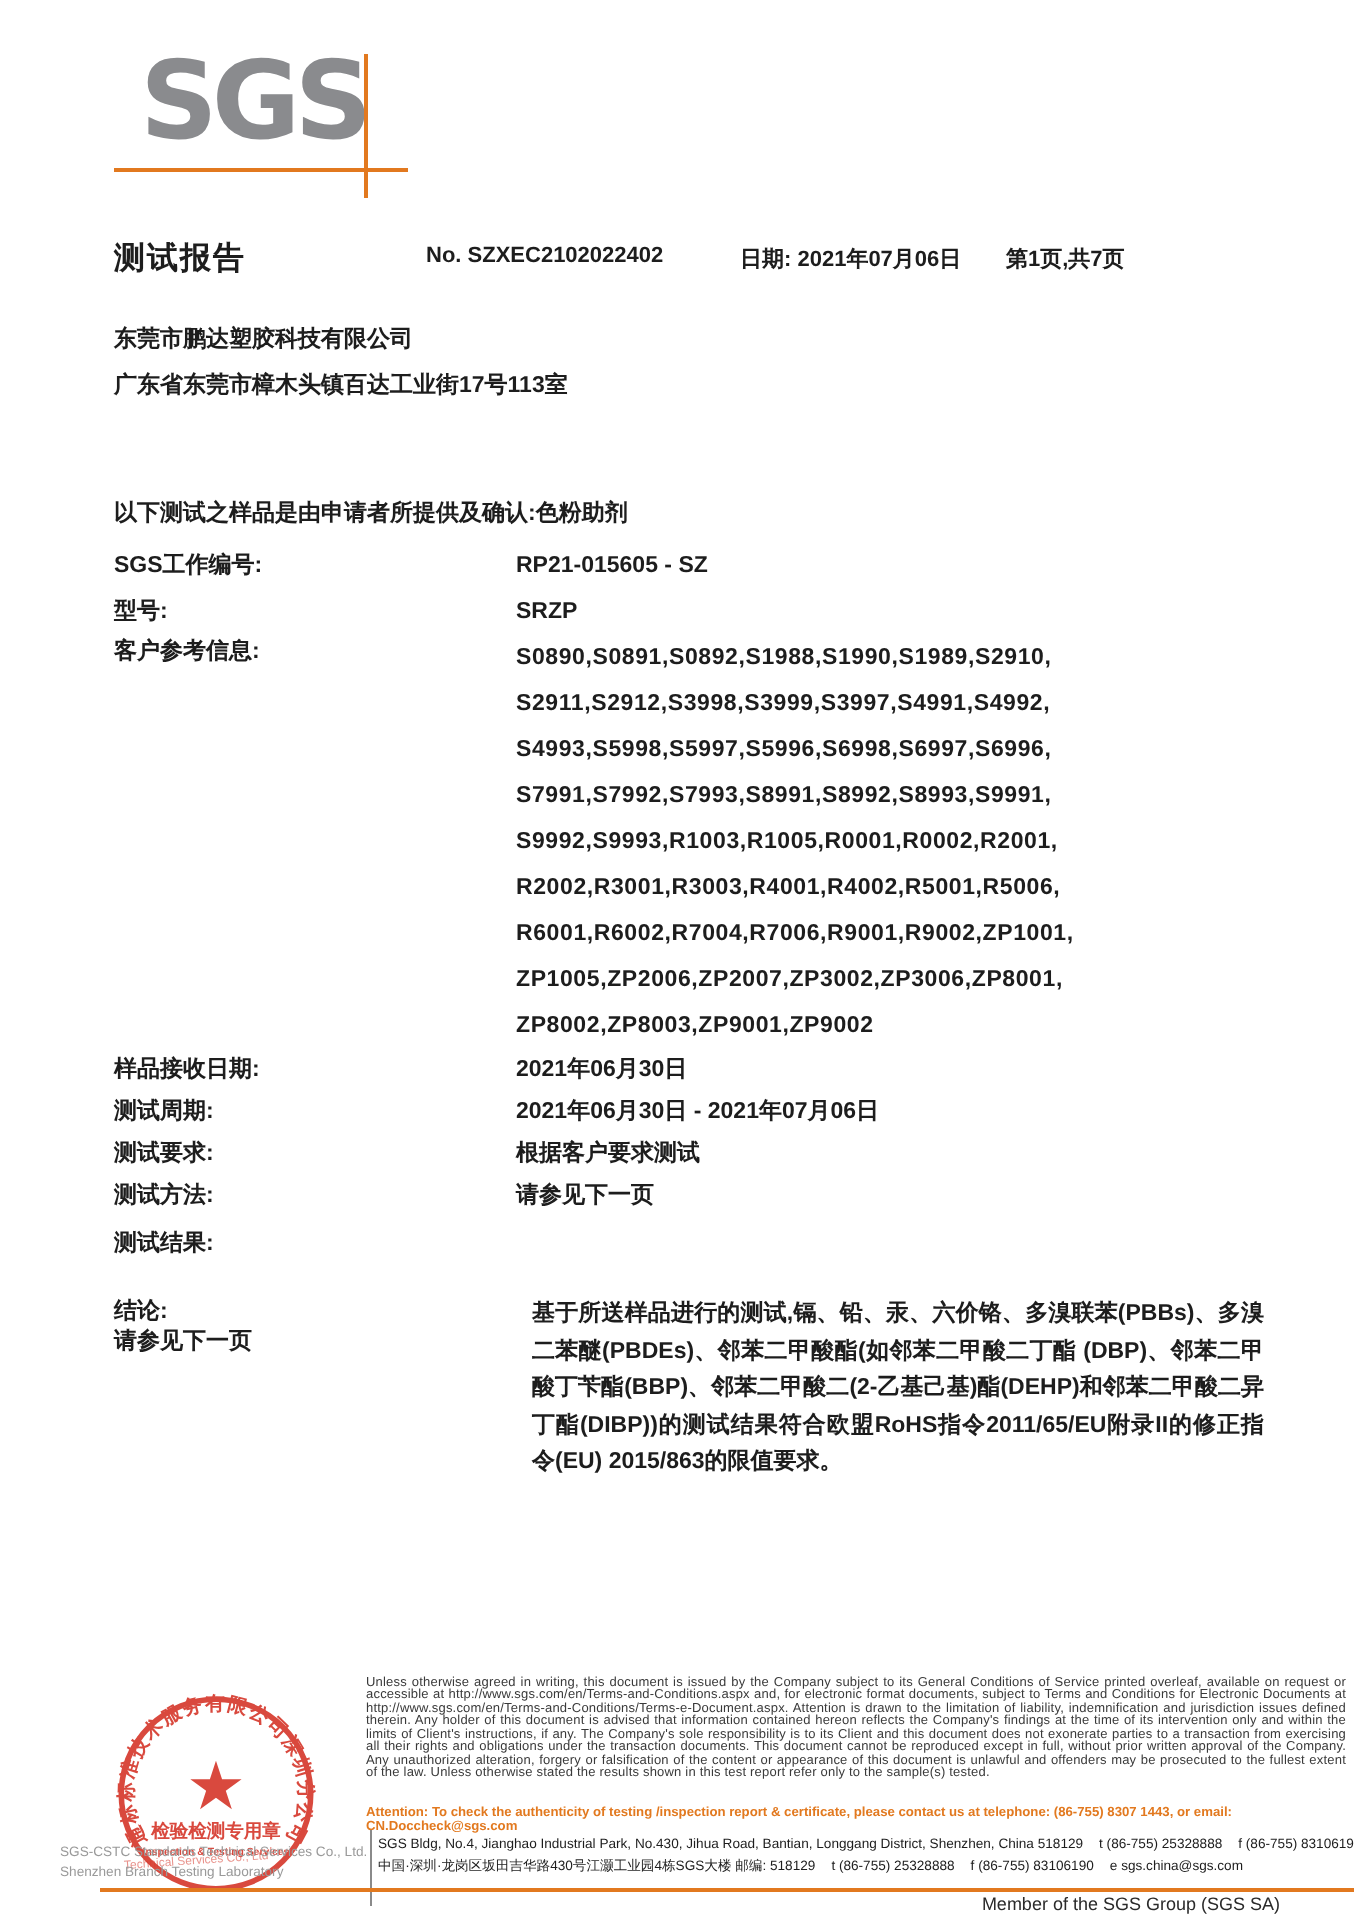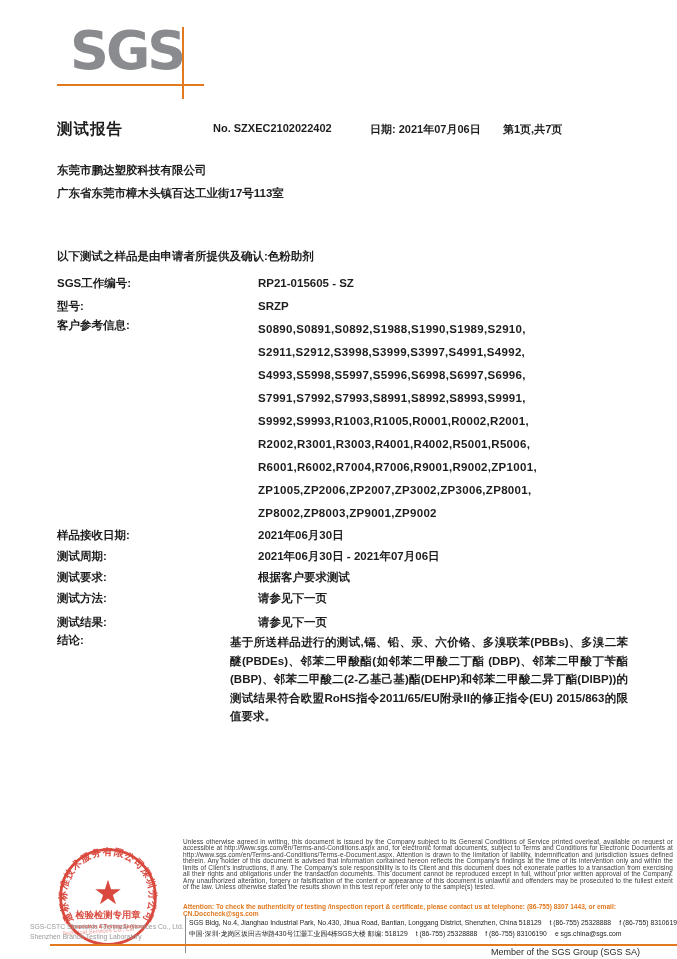--- a/index.html
+++ b/index.html
@@ -24,25 +24,25 @@
   .report-date{position:absolute;left:370px;top:3px;font-size:11px;font-weight:600;}
   .report-page{position:absolute;left:503px;top:3px;font-size:11px;font-weight:600;}
   
   .applicant{position:absolute;left:57px;top:159px;font-size:11.5px;font-weight:600;line-height:23px;}
   
   .intro{position:absolute;left:57px;top:249px;font-size:11.5px;font-weight:600;}
   .info{position:absolute;left:57px;top:272px;width:575px;font-size:11.5px;font-weight:600;}
   .row{display:flex;gap:28px;}
   .rows1 .row{height:23px;line-height:23px;}
   .rows2 .row{height:21px;line-height:21px;}
-  .rows2 .row:nth-child(5){margin-top:3px;}
+  .rows2 .row:nth-child(5){margin-top:3px;flex-direction:column;}
   .lbl{width:173px;flex:none;}
   .val{flex:1;}
   .code-line{height:23px;line-height:23px;letter-spacing:.3px;}
-  .conclusion{display:flex;margin-top:0;}
+  .conclusion{display:flex;margin-top:15px;gap:36px;}
   .conclusion-text{flex:1;max-width:398px;line-height:18.6px;text-align:justify;}
   
   .stamp-area{position:absolute;left:28px;top:843px;width:160px;height:110px;}
   .stamp{position:absolute;left:28px;top:2px;width:104px;height:104px;opacity:.92;}
   .stamp-ring{fill:none;stroke:var(--stamp-red,#D63A2E);stroke-width:3px;}
   .stamp-arc{font-size:10.5px;font-weight:700;fill:var(--stamp-red,#D63A2E);letter-spacing:1px;}
   .stamp-star{font-size:36px;fill:var(--stamp-red,#D63A2E);text-anchor:middle;}
   .stamp-line1{font-size:10px;font-weight:700;fill:var(--stamp-red,#D63A2E);text-anchor:middle;}
   .stamp-line2{font-size:5.6px;font-weight:700;fill:var(--stamp-red,#D63A2E);text-anchor:middle;}
   .oval-frag{position:absolute;left:34px;top:85px;font-size:6px;color:var(--stamp-red,#D63A2E);opacity:.55;white-space:nowrap;transform:rotate(-4deg);}

